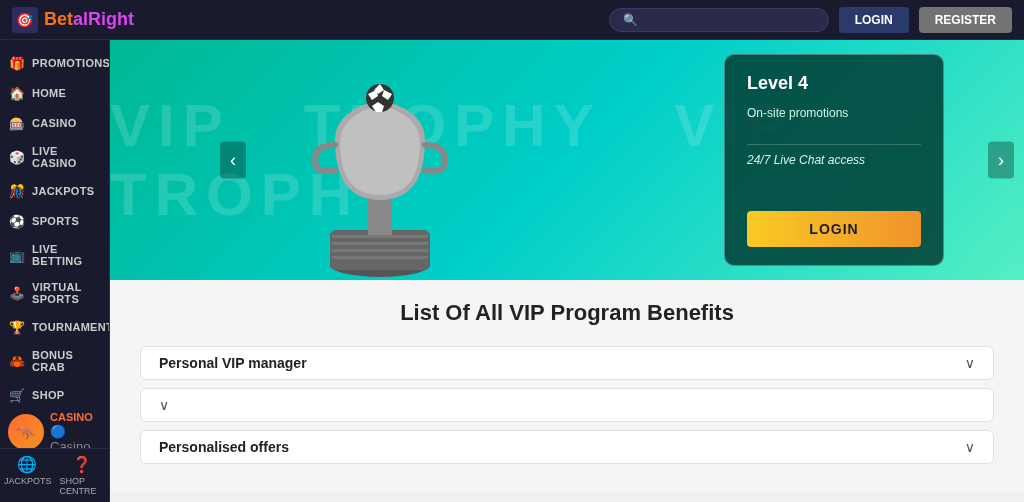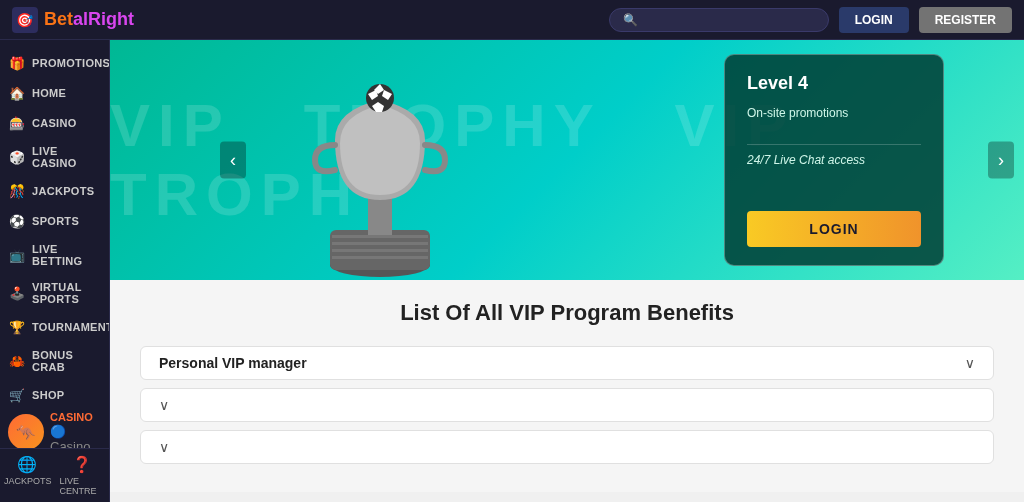--- a/index.html
+++ b/index.html
@@ -366,21 +366,21 @@
       </div>
     </div>
 
     <div class="bottom-bar">
       <div class="bottom-item">
         <span class="icon">🌐</span>
         <span>JACKPOTS</span>
       </div>
       <div class="bottom-item">
         <span class="icon">❓</span>
-        <span>LIVE CENTRE</span>
+        <span>SHOP CENTRE</span>
       </div>
     </div>
   </div>
 
   <div class="content">
 
     <div class="hero-banner">
       <div class="hero-watermark">
         VIP &nbsp; TROPHY &nbsp; VIP &nbsp; TROPHY
       </div>
@@ -427,19 +427,20 @@
       <div class="benefits-title">List Of All VIP Program Benefits</div>
       <div id="benefits-list">
           <div class="benefit-item">
             <span class="benefit-label">Personal VIP manager</span>
             <span class="benefit-chevron">∨</span>
           </div>
           <div class="benefit-item">
             <span class="benefit-chevron">∨</span>
           </div>
           <div class="benefit-item">
+            <span class="benefit-label">Personalised offers</span>
             <span class="benefit-chevron">∨</span>
           </div>
         </div>
     </div>
 
   </div>
 </div>
 
 </body></html>

